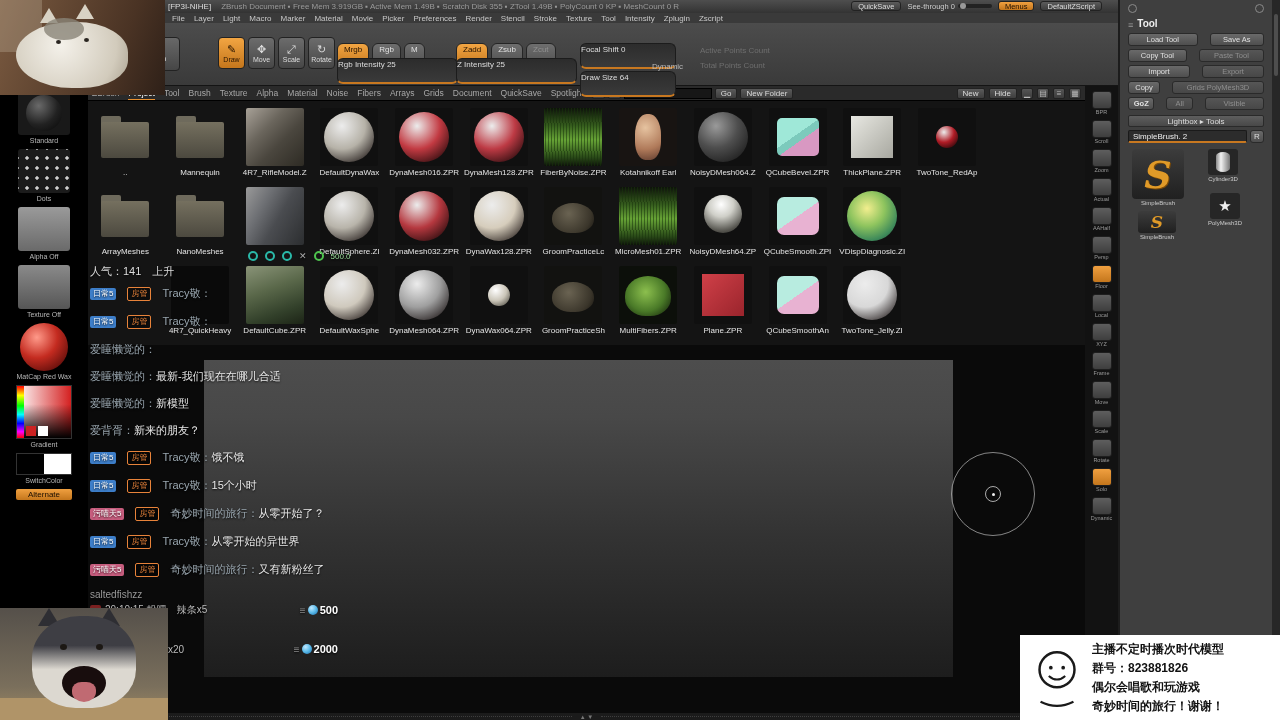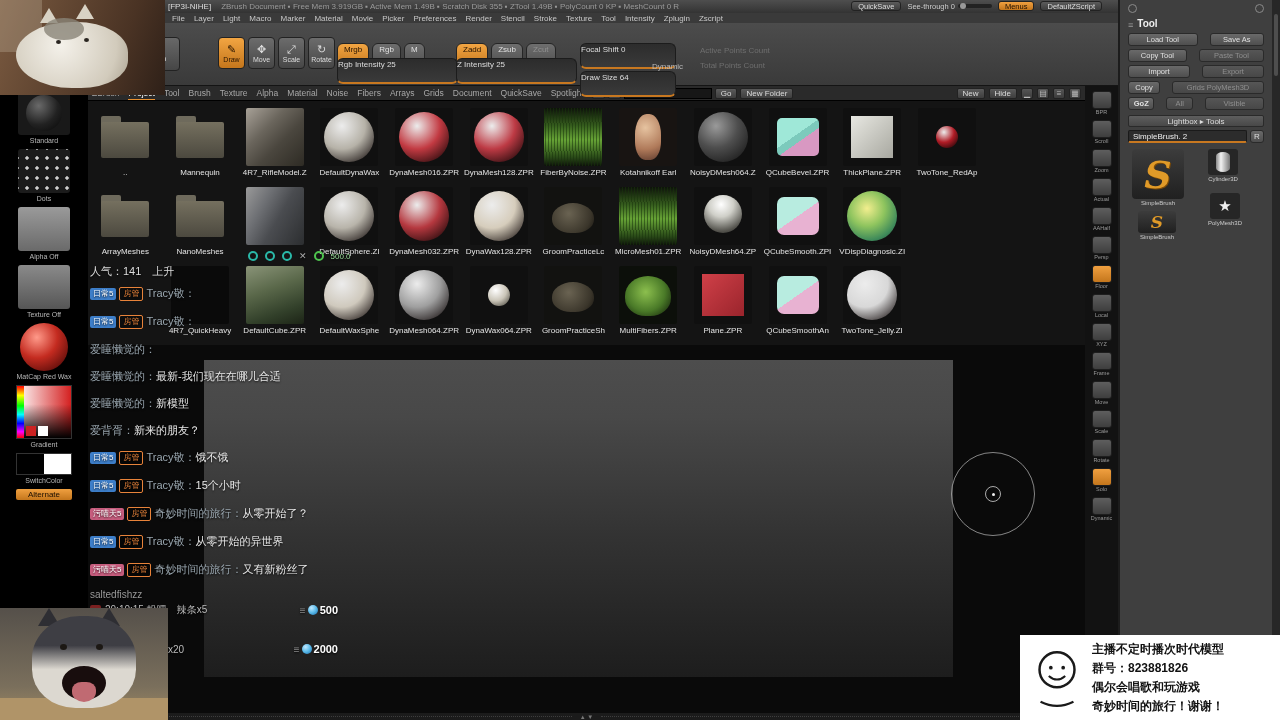--- a/index.html
+++ b/index.html
@@ -154,21 +154,21 @@
 
 
 .chat-overlay{position:absolute;left:90px;top:264px;width:262px;z-index:40;text-shadow:0 1px 2px rgba(0,0,0,.9)}
 .chat-pop{font-size:11px;color:#ddd;margin-bottom:6px}
 .pop-icons{position:absolute;left:158px;top:-13px;display:flex;gap:7px;align-items:center}
 .ring{width:10px;height:10px;border-radius:50%;border:2px solid #2ab8a8;display:inline-block}
 .ring.green{border-color:#4ec44e}
 .xmark{color:#aaa;font-size:9px}
 .pop-extra{font-size:8px;color:#9adf9a}
 .chat-msg{margin-bottom:12px;line-height:13px;white-space:nowrap}
-.badge{display:inline-block;font-size:8px;line-height:10px;padding:1px 3px;border-radius:2px;margin-right:3px;vertical-align:1px}
+.badge{display:inline-block;font-size:8px;line-height:10px;padding:1px 3px;border-radius:2px;margin-right:11px;vertical-align:1px}
 .badge.blue{background:#3d7ec9;color:#fff}
 .badge.orange{border:1px solid #e8833a;color:#e8833a;background:rgba(0,0,0,.35)}
 .badge.pink{background:#c75d7e;color:#fff}
 .chat-user{font-size:11px;color:#9aa7b0}
 .chat-text{font-size:11px;color:#e8e8e8}
 .gift-block{margin-top:8px}
 .gift-user{font-size:10px;color:#999}
 .gift-row{display:flex;align-items:center;width:248px;margin-top:3px}
 .gift-icon{width:11px;height:11px;background:#7a2020;border-radius:2px;margin-right:4px}
 .gift-detail{font-size:10px;color:#bbb;white-space:nowrap}

